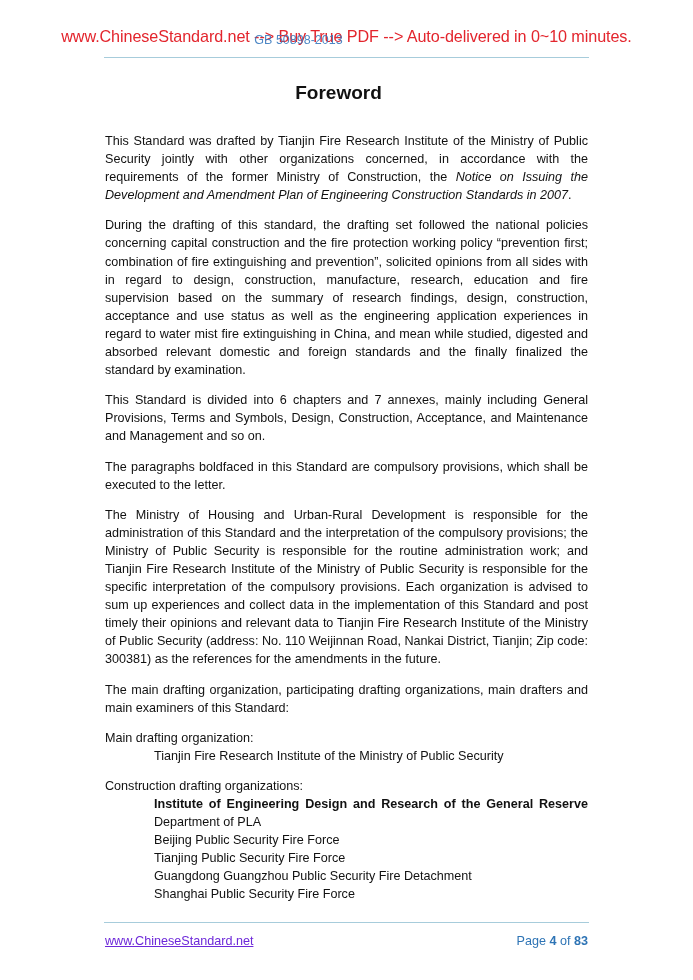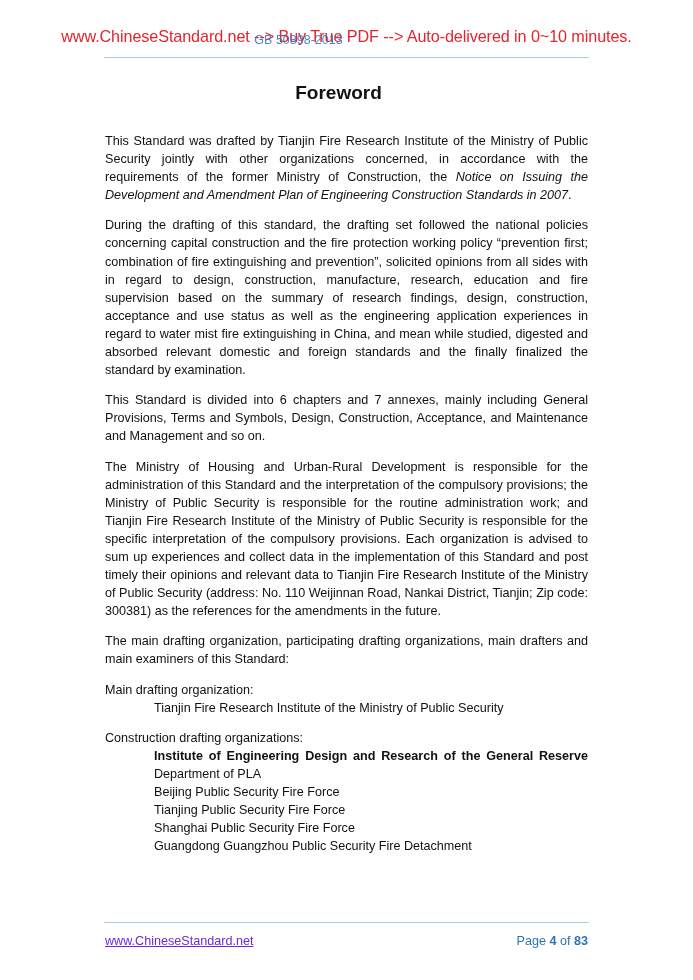--- a/index.html
+++ b/index.html
@@ -32,35 +32,36 @@
 <div class="banner">www.ChineseStandard.net --&gt; Buy True PDF --&gt; Auto-delivered in 0~10 minutes.</div>
 <div class="std-no">GB 50898-2013</div>
 <div class="rule-top"></div>
 
 <div class="title">Foreword</div>
 
 <div class="content">
   <p><span>This Standard was drafted by Tianjin Fire Research Institute of the Ministry of Public Security jointly with other organizations concerned, in accordance with the requirements of the former Ministry of Construction, the </span><em>Notice on Issuing the Development and Amendment Plan of Engineering Construction Standards in 2007</em><span>.</span></p>
   <p>During the drafting of this standard, the drafting set followed the national policies concerning capital construction and the fire protection working policy “prevention first; combination of fire extinguishing and prevention”, solicited opinions from all sides with in regard to design, construction, manufacture, research, education and fire supervision based on the summary of research findings, design, construction, acceptance and use status as well as the engineering application experiences in regard to water mist fire extinguishing in China, and mean while studied, digested and absorbed relevant domestic and foreign standards and the finally finalized the standard by examination.</p>
   <p>This Standard is divided into 6 chapters and 7 annexes, mainly including General Provisions, Terms and Symbols, Design, Construction, Acceptance, and Maintenance and Management and so on.</p>
+  <p>The paragraphs boldfaced in this Standard are compulsory provisions, which shall be executed to the letter.</p>
   <p>The Ministry of Housing and Urban-Rural Development is responsible for the administration of this Standard and the interpretation of the compulsory provisions; the Ministry of Public Security is responsible for the routine administration work; and Tianjin Fire Research Institute of the Ministry of Public Security is responsible for the specific interpretation of the compulsory provisions. Each organization is advised to sum up experiences and collect data in the implementation of this Standard and post timely their opinions and relevant data to Tianjin Fire Research Institute of the Ministry of Public Security (address: No. 110 Weijinnan Road, Nankai District, Tianjin; Zip code: 300381) as the references for the amendments in the future.</p>
   <p>The main drafting organization, participating drafting organizations, main drafters and main examiners of this Standard:</p>
 
   <div>Main drafting organization:</div>
   <div class="indent">
     <div>Tianjin Fire Research Institute of the Ministry of Public Security</div>
   </div>
   <div class="gap"></div>
 
   <div>Construction drafting organizations:</div>
   <div class="indent">
     <div class="just">Institute of Engineering Design and Research of the General Reserve</div>
     <div>Department of PLA</div>
     <div>Beijing Public Security Fire Force</div>
     <div>Tianjing Public Security Fire Force</div>
+    <div>Guangdong Guangzhou Public Security Fire Detachment</div>
     <div>Shanghai Public Security Fire Force</div>
-    <div>Guangdong Guangzhou Public Security Fire Detachment</div>
   </div>
 </div>
 
 <div class="rule-bottom"></div>
 <div class="footer-link">www.ChineseStandard.net</div>
 <div class="footer-page"><span>Page </span><b>4</b><span> of </span><b>83</b></div>
 
 </body></html>

